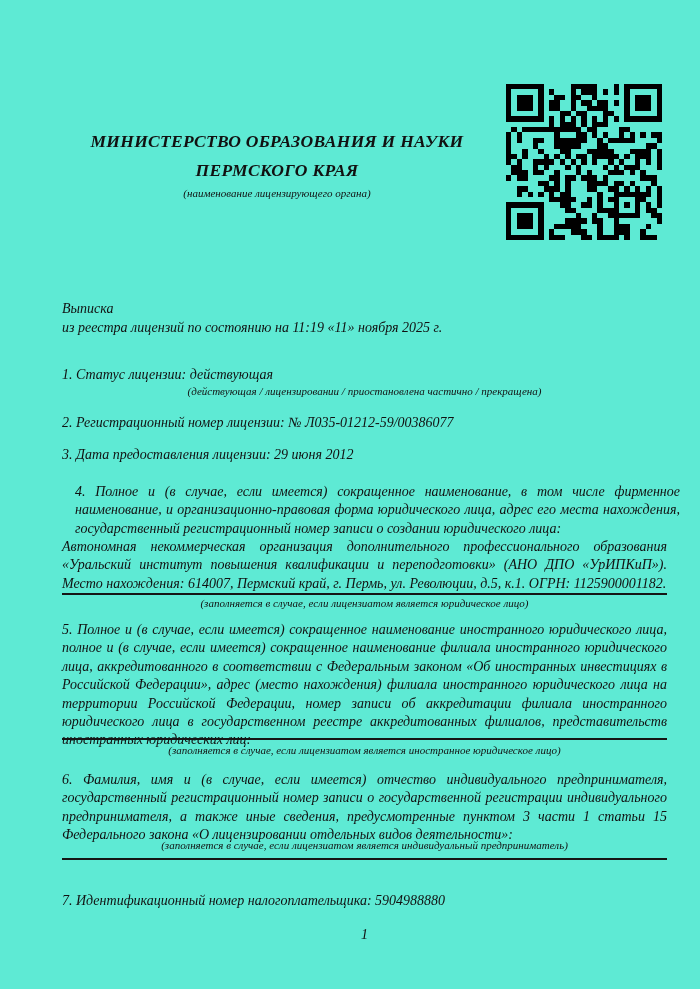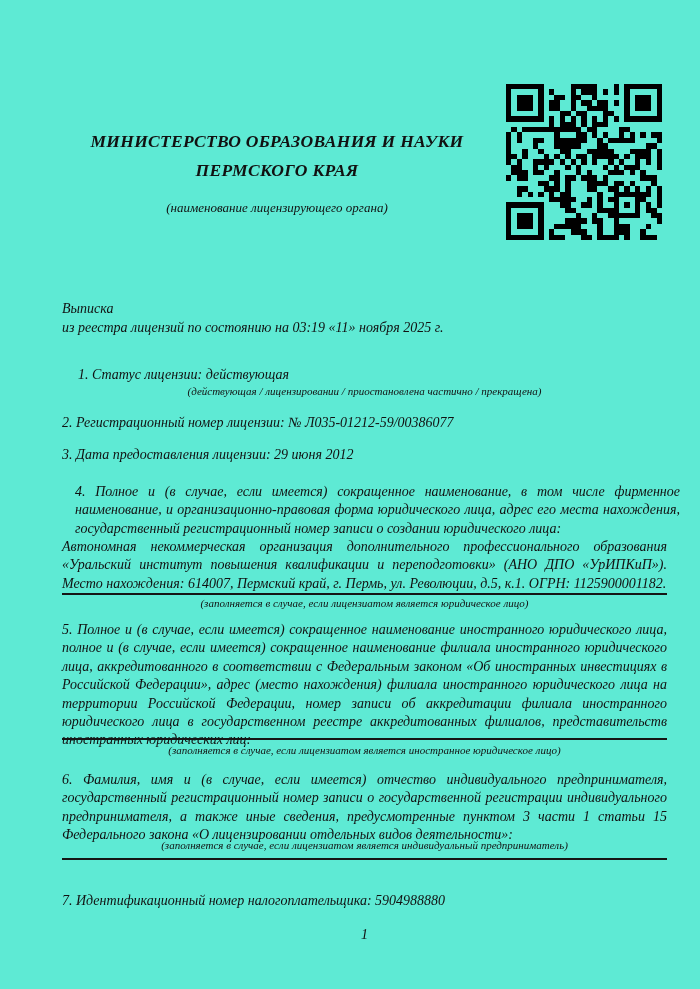--- a/index.html
+++ b/index.html
@@ -17,23 +17,23 @@
     left:62px;top:127px;width:430px;
     text-align:center;
   }
   .header-line{
     font-weight:bold;
     font-size:17.5px;
     line-height:29px;
     letter-spacing:0.3px;
   }
   .header-caption{
-    font-size:13px;
+    font-size:11px;
     line-height:14px;
-    margin-top:16px;
+    margin-top:1px;
   }
   .qr{
     left:506px;top:84px;width:156px;height:156px;
   }
   .qr svg{display:block;width:156px;height:156px;shape-rendering:crispEdges;}
   .doc-title{
     left:62px;top:299px;width:605px;
     text-align:left;
     font-size:14px;line-height:19px;
   }
@@ -486,24 +486,24 @@
         <rect x="20" y="28" width="1" height="1"></rect>
         <rect x="22" y="28" width="1" height="1"></rect>
         <rect x="25" y="28" width="1" height="1"></rect>
         <rect x="26" y="28" width="1" height="1"></rect>
         <rect x="27" y="28" width="1" height="1"></rect>
       </svg>
   </div>
 
   <div class="abs doc-title">
     <div>Выписка</div>
-    <div>из реестра лицензий по состоянию на 03:19 «11» ноября 2025 г.</div>
+    <div>из реестра лицензий по состоянию на 11:19 «11» ноября 2025 г.</div>
   </div>
 
-  <div class="abs body-text" style="top:366px;margin-left:16px;">1. Статус лицензии: действующая</div>
+  <div class="abs body-text" style="top:366px;">1. Статус лицензии: действующая</div>
   <div class="abs caption" style="top:385px;">(действующая / лицензировании / приостановлена частично / прекращена)</div>
 
   <div class="abs body-text" style="top:414px;">2. Регистрационный номер лицензии: № Л035-01212-59/00386077</div>
 
   <div class="abs body-text" style="top:446px;">3. Дата предоставления лицензии: 29 июня 2012</div>
 
   <div class="abs body-text just" style="top:483px;margin-left:13px;">4. Полное и (в случае, если имеется) сокращенное наименование, в том числе фирменное наименование, и организационно-правовая форма юридического лица, адрес его места нахождения, государственный регистрационный номер записи о создании юридического лица:</div>
   <div class="abs body-text just" style="top:538px;">Автономная некоммерческая организация дополнительного профессионального образования «Уральский институт повышения квалификации и переподготовки» (АНО ДПО «УрИПКиП»). Место нахождения: 614007, Пермский край, г. Пермь, ул. Революции, д.5, к.1. ОГРН: 1125900001182.</div>
   <div class="abs fill-line" style="top:593px;"></div>
   <div class="abs caption" style="top:597px;">(заполняется в случае, если лицензиатом является юридическое лицо)</div>

